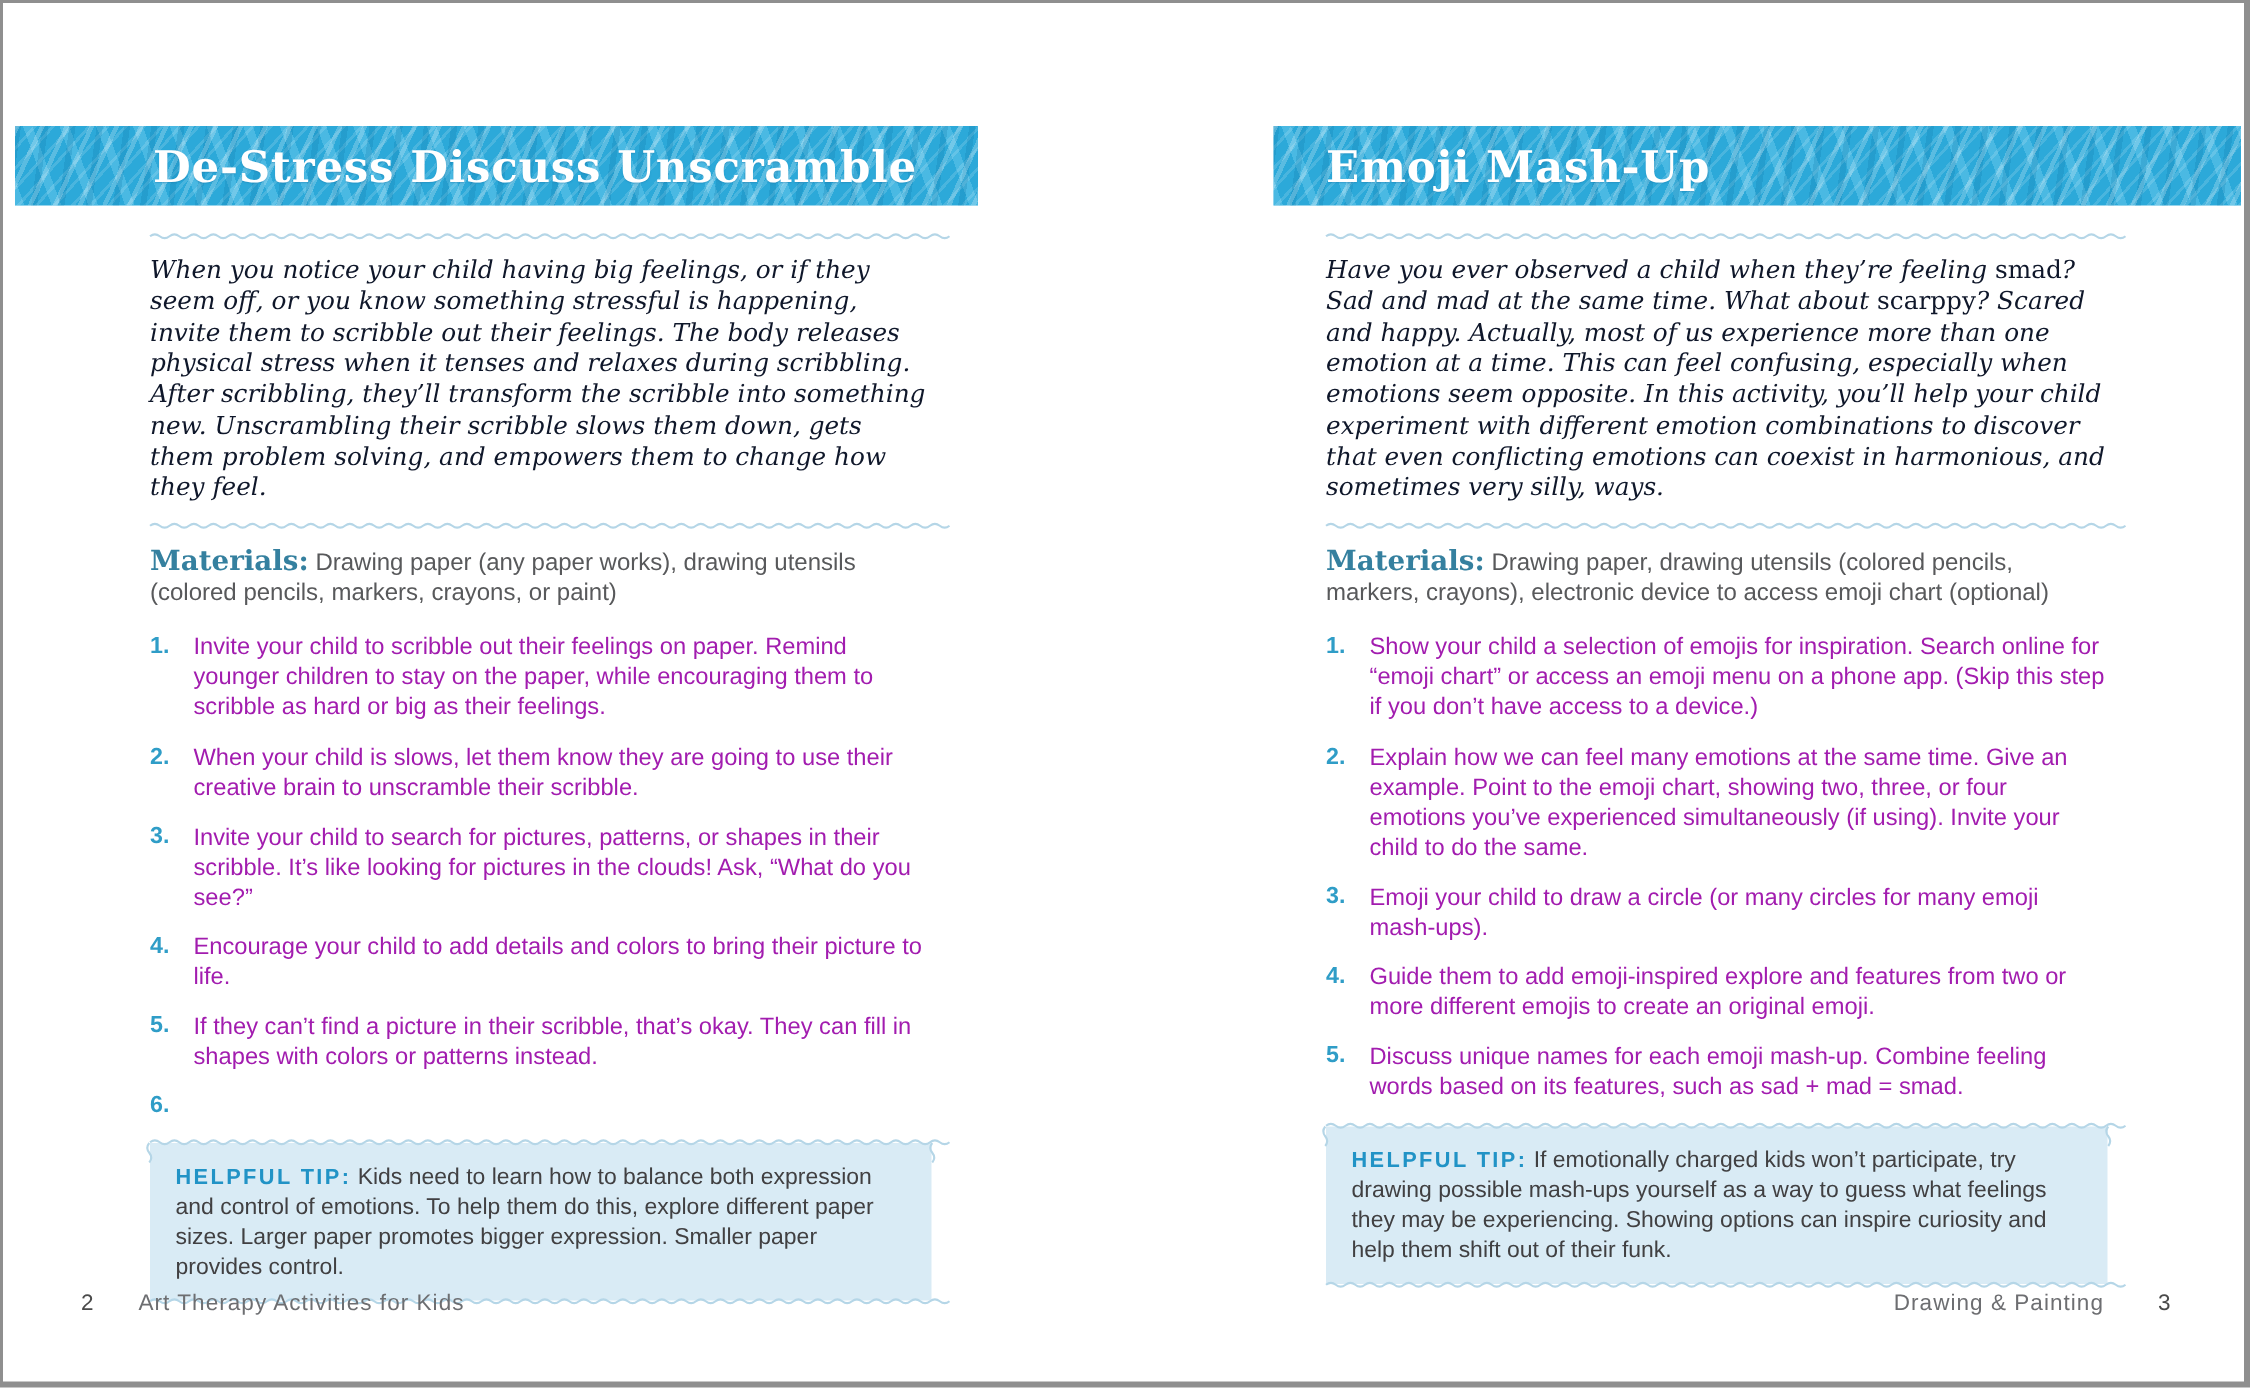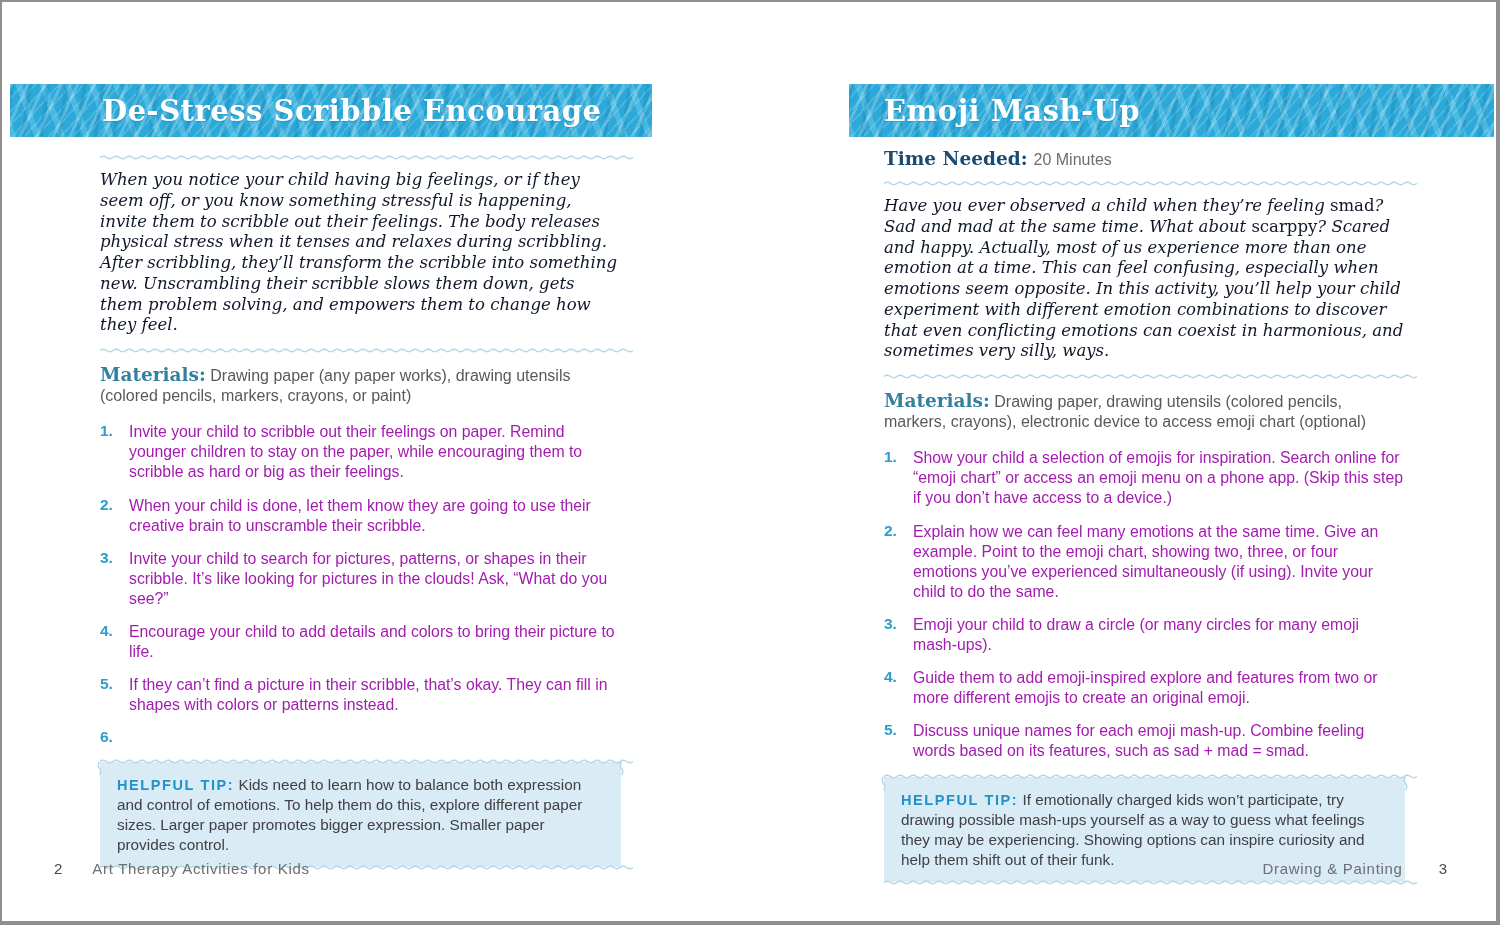--- a/index.html
+++ b/index.html
@@ -90,21 +90,21 @@
   #footer-left { left:52px; display:flex; }
   #footer-left .pgnum { margin-right:30px; }
   #footer-right { left:882px; width:563px; display:flex; justify-content:flex-end; }
   #footer-right .pgnum { margin-left:36px; }
   .pgnum { color:#4a4a4a; letter-spacing:0; }
 </style>
 </head>
 <body>
 
 <div class="banner" id="banner-left">
-  <div class="title">De-Stress Scribble Encourage</div>
+  <div class="title">De-Stress Discuss Unscramble</div>
 </div>
 
 <div class="content" id="content-left">
 
   <div class="wave divider">
       <svg width="521" height="7">
         <path d="M0 3.5 Q 3.25 0.8999999999999999 6.5 3.5 Q 9.75 6.1 13 3.5 Q 16.25 0.8999999999999999 19.5 3.5 Q 22.75 6.1 26 3.5 Q 29.25 0.8999999999999999 32.5 3.5 Q 35.75 6.1 39 3.5 Q 42.25 0.8999999999999999 45.5 3.5 Q 48.75 6.1 52 3.5 Q 55.25 0.8999999999999999 58.5 3.5 Q 61.75 6.1 65 3.5 Q 68.25 0.8999999999999999 71.5 3.5 Q 74.75 6.1 78 3.5 Q 81.25 0.8999999999999999 84.5 3.5 Q 87.75 6.1 91 3.5 Q 94.25 0.8999999999999999 97.5 3.5 Q 100.75 6.1 104 3.5 Q 107.25 0.8999999999999999 110.5 3.5 Q 113.75 6.1 117 3.5 Q 120.25 0.8999999999999999 123.5 3.5 Q 126.75 6.1 130 3.5 Q 133.25 0.8999999999999999 136.5 3.5 Q 139.75 6.1 143 3.5 Q 146.25 0.8999999999999999 149.5 3.5 Q 152.75 6.1 156 3.5 Q 159.25 0.8999999999999999 162.5 3.5 Q 165.75 6.1 169 3.5 Q 172.25 0.8999999999999999 175.5 3.5 Q 178.75 6.1 182 3.5 Q 185.25 0.8999999999999999 188.5 3.5 Q 191.75 6.1 195 3.5 Q 198.25 0.8999999999999999 201.5 3.5 Q 204.75 6.1 208 3.5 Q 211.25 0.8999999999999999 214.5 3.5 Q 217.75 6.1 221 3.5 Q 224.25 0.8999999999999999 227.5 3.5 Q 230.75 6.1 234 3.5 Q 237.25 0.8999999999999999 240.5 3.5 Q 243.75 6.1 247 3.5 Q 250.25 0.8999999999999999 253.5 3.5 Q 256.75 6.1 260 3.5 Q 263.25 0.8999999999999999 266.5 3.5 Q 269.75 6.1 273 3.5 Q 276.25 0.8999999999999999 279.5 3.5 Q 282.75 6.1 286 3.5 Q 289.25 0.8999999999999999 292.5 3.5 Q 295.75 6.1 299 3.5 Q 302.25 0.8999999999999999 305.5 3.5 Q 308.75 6.1 312 3.5 Q 315.25 0.8999999999999999 318.5 3.5 Q 321.75 6.1 325 3.5 Q 328.25 0.8999999999999999 331.5 3.5 Q 334.75 6.1 338 3.5 Q 341.25 0.8999999999999999 344.5 3.5 Q 347.75 6.1 351 3.5 Q 354.25 0.8999999999999999 357.5 3.5 Q 360.75 6.1 364 3.5 Q 367.25 0.8999999999999999 370.5 3.5 Q 373.75 6.1 377 3.5 Q 380.25 0.8999999999999999 383.5 3.5 Q 386.75 6.1 390 3.5 Q 393.25 0.8999999999999999 396.5 3.5 Q 399.75 6.1 403 3.5 Q 406.25 0.8999999999999999 409.5 3.5 Q 412.75 6.1 416 3.5 Q 419.25 0.8999999999999999 422.5 3.5 Q 425.75 6.1 429 3.5 Q 432.25 0.8999999999999999 435.5 3.5 Q 438.75 6.1 442 3.5 Q 445.25 0.8999999999999999 448.5 3.5 Q 451.75 6.1 455 3.5 Q 458.25 0.8999999999999999 461.5 3.5 Q 464.75 6.1 468 3.5 Q 471.25 0.8999999999999999 474.5 3.5 Q 477.75 6.1 481 3.5 Q 484.25 0.8999999999999999 487.5 3.5 Q 490.75 6.1 494 3.5 Q 497.25 0.8999999999999999 500.5 3.5 Q 503.75 6.1 507 3.5 Q 510.25 0.8999999999999999 513.5 3.5 Q 516.75 6.1 520 3.5 Q 523.25 0.8999999999999999 526.5 3.5 Q 529.75 6.1 533 3.5" fill="none" stroke="#b5d6e7" stroke-width="1.4"></path>
       </svg>
     </div>
 
@@ -121,21 +121,21 @@
     <span>Drawing paper (any paper works), drawing utensils (colored pencils, markers, crayons, or paint)</span>
   </p>
 
   <div class="steps">
     <div class="step">
         <span class="step-num">1.</span>
         <span class="step-text">Invite your child to scribble out their feelings on paper. Remind younger children to stay on the paper, while encouraging them to scribble as hard or big as their feelings.</span>
       </div>
     <div class="step">
         <span class="step-num">2.</span>
-        <span class="step-text">When your child is done, let them know they are going to use their creative brain to unscramble their scribble.</span>
+        <span class="step-text">When your child is slows, let them know they are going to use their creative brain to unscramble their scribble.</span>
       </div>
     <div class="step">
         <span class="step-num">3.</span>
         <span class="step-text">Invite your child to search for pictures, patterns, or shapes in their scribble. It’s like looking for pictures in the clouds! Ask, “What do you see?”</span>
       </div>
     <div class="step">
         <span class="step-num">4.</span>
         <span class="step-text">Encourage your child to add details and colors to bring their picture to life.</span>
       </div>
     <div class="step">
@@ -175,23 +175,20 @@
 <div class="footer" id="footer-left">
   <span class="pgnum">2</span>
   <span>Art Therapy Activities for Kids</span>
 </div>
 
 <div class="banner" id="banner-right">
   <div class="title">Emoji Mash-Up</div>
 </div>
 
 <div class="content" id="content-right">
-  <div class="time-row">
-    <span class="h-serif">Time Needed:</span><span class="time-value">20 Minutes</span>
-  </div>
 
   <div class="wave divider">
       <svg width="521" height="7">
         <path d="M0 3.5 Q 3.25 0.8999999999999999 6.5 3.5 Q 9.75 6.1 13 3.5 Q 16.25 0.8999999999999999 19.5 3.5 Q 22.75 6.1 26 3.5 Q 29.25 0.8999999999999999 32.5 3.5 Q 35.75 6.1 39 3.5 Q 42.25 0.8999999999999999 45.5 3.5 Q 48.75 6.1 52 3.5 Q 55.25 0.8999999999999999 58.5 3.5 Q 61.75 6.1 65 3.5 Q 68.25 0.8999999999999999 71.5 3.5 Q 74.75 6.1 78 3.5 Q 81.25 0.8999999999999999 84.5 3.5 Q 87.75 6.1 91 3.5 Q 94.25 0.8999999999999999 97.5 3.5 Q 100.75 6.1 104 3.5 Q 107.25 0.8999999999999999 110.5 3.5 Q 113.75 6.1 117 3.5 Q 120.25 0.8999999999999999 123.5 3.5 Q 126.75 6.1 130 3.5 Q 133.25 0.8999999999999999 136.5 3.5 Q 139.75 6.1 143 3.5 Q 146.25 0.8999999999999999 149.5 3.5 Q 152.75 6.1 156 3.5 Q 159.25 0.8999999999999999 162.5 3.5 Q 165.75 6.1 169 3.5 Q 172.25 0.8999999999999999 175.5 3.5 Q 178.75 6.1 182 3.5 Q 185.25 0.8999999999999999 188.5 3.5 Q 191.75 6.1 195 3.5 Q 198.25 0.8999999999999999 201.5 3.5 Q 204.75 6.1 208 3.5 Q 211.25 0.8999999999999999 214.5 3.5 Q 217.75 6.1 221 3.5 Q 224.25 0.8999999999999999 227.5 3.5 Q 230.75 6.1 234 3.5 Q 237.25 0.8999999999999999 240.5 3.5 Q 243.75 6.1 247 3.5 Q 250.25 0.8999999999999999 253.5 3.5 Q 256.75 6.1 260 3.5 Q 263.25 0.8999999999999999 266.5 3.5 Q 269.75 6.1 273 3.5 Q 276.25 0.8999999999999999 279.5 3.5 Q 282.75 6.1 286 3.5 Q 289.25 0.8999999999999999 292.5 3.5 Q 295.75 6.1 299 3.5 Q 302.25 0.8999999999999999 305.5 3.5 Q 308.75 6.1 312 3.5 Q 315.25 0.8999999999999999 318.5 3.5 Q 321.75 6.1 325 3.5 Q 328.25 0.8999999999999999 331.5 3.5 Q 334.75 6.1 338 3.5 Q 341.25 0.8999999999999999 344.5 3.5 Q 347.75 6.1 351 3.5 Q 354.25 0.8999999999999999 357.5 3.5 Q 360.75 6.1 364 3.5 Q 367.25 0.8999999999999999 370.5 3.5 Q 373.75 6.1 377 3.5 Q 380.25 0.8999999999999999 383.5 3.5 Q 386.75 6.1 390 3.5 Q 393.25 0.8999999999999999 396.5 3.5 Q 399.75 6.1 403 3.5 Q 406.25 0.8999999999999999 409.5 3.5 Q 412.75 6.1 416 3.5 Q 419.25 0.8999999999999999 422.5 3.5 Q 425.75 6.1 429 3.5 Q 432.25 0.8999999999999999 435.5 3.5 Q 438.75 6.1 442 3.5 Q 445.25 0.8999999999999999 448.5 3.5 Q 451.75 6.1 455 3.5 Q 458.25 0.8999999999999999 461.5 3.5 Q 464.75 6.1 468 3.5 Q 471.25 0.8999999999999999 474.5 3.5 Q 477.75 6.1 481 3.5 Q 484.25 0.8999999999999999 487.5 3.5 Q 490.75 6.1 494 3.5 Q 497.25 0.8999999999999999 500.5 3.5 Q 503.75 6.1 507 3.5 Q 510.25 0.8999999999999999 513.5 3.5 Q 516.75 6.1 520 3.5 Q 523.25 0.8999999999999999 526.5 3.5 Q 529.75 6.1 533 3.5" fill="none" stroke="#b5d6e7" stroke-width="1.4"></path>
       </svg>
     </div>
 
   <p class="intro"><span>Have you ever observed a child when they’re feeling </span><span class="roman">smad</span><span>? Sad and mad at the same time. What about </span><span class="roman">scarppy</span><span>? Scared and happy. Actually, most of us experience more than one emotion at a time. This can feel confusing, especially when emotions seem opposite. In this activity, you’ll help your child experiment with different emotion combinations to discover that even conflicting emotions can coexist in harmonious, and sometimes very silly, ways.</span></p>
 
   <div class="wave divider">

